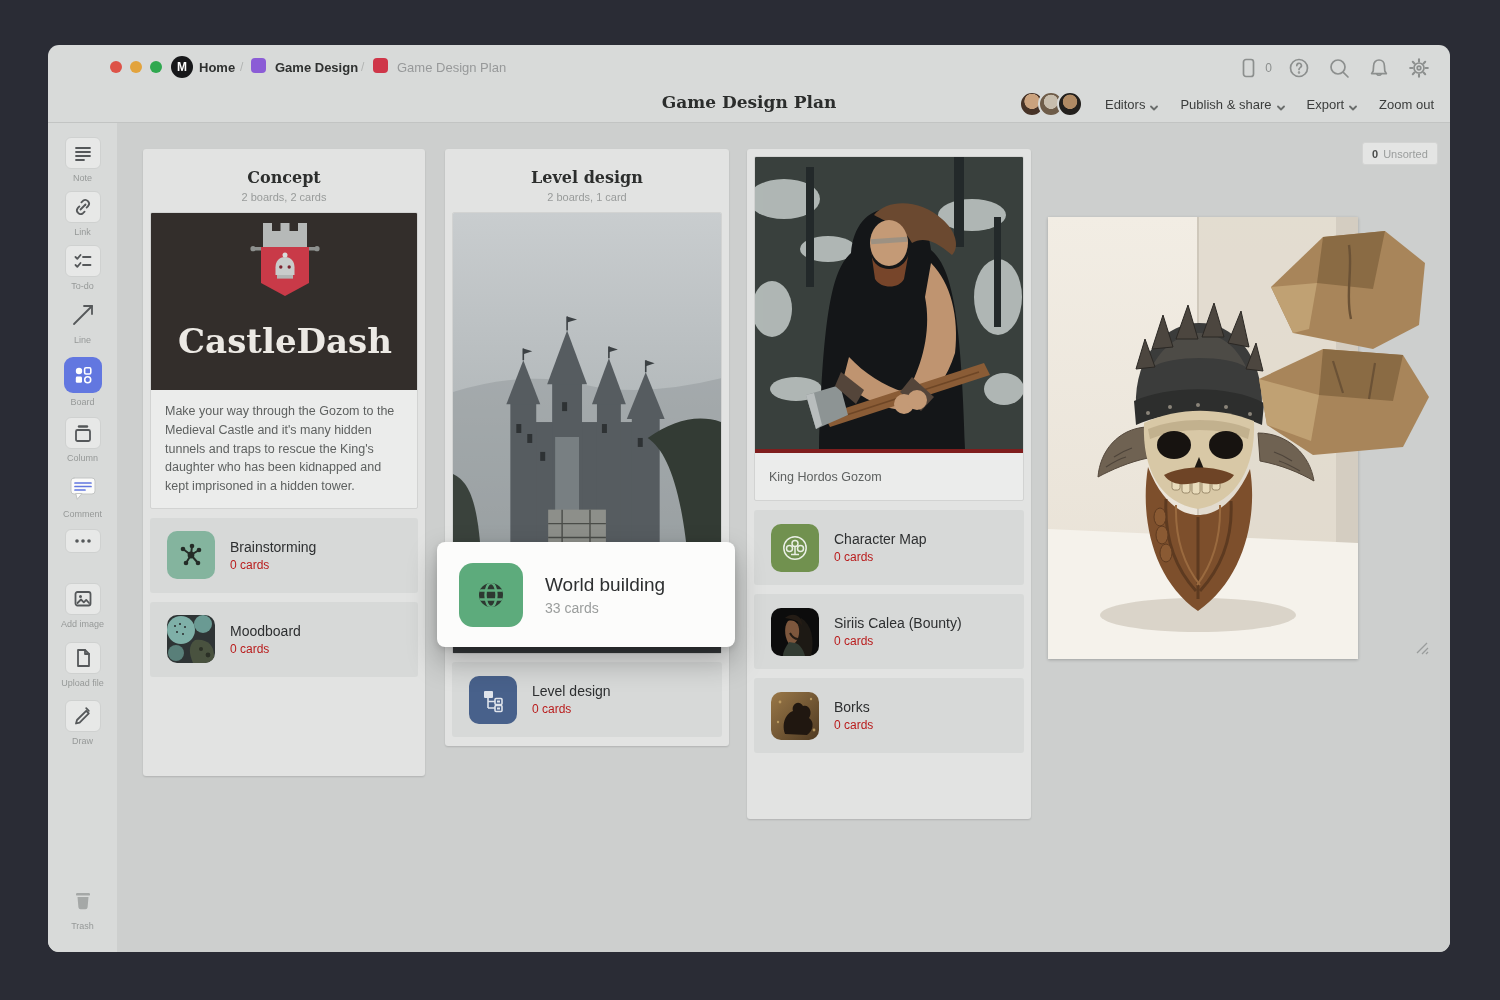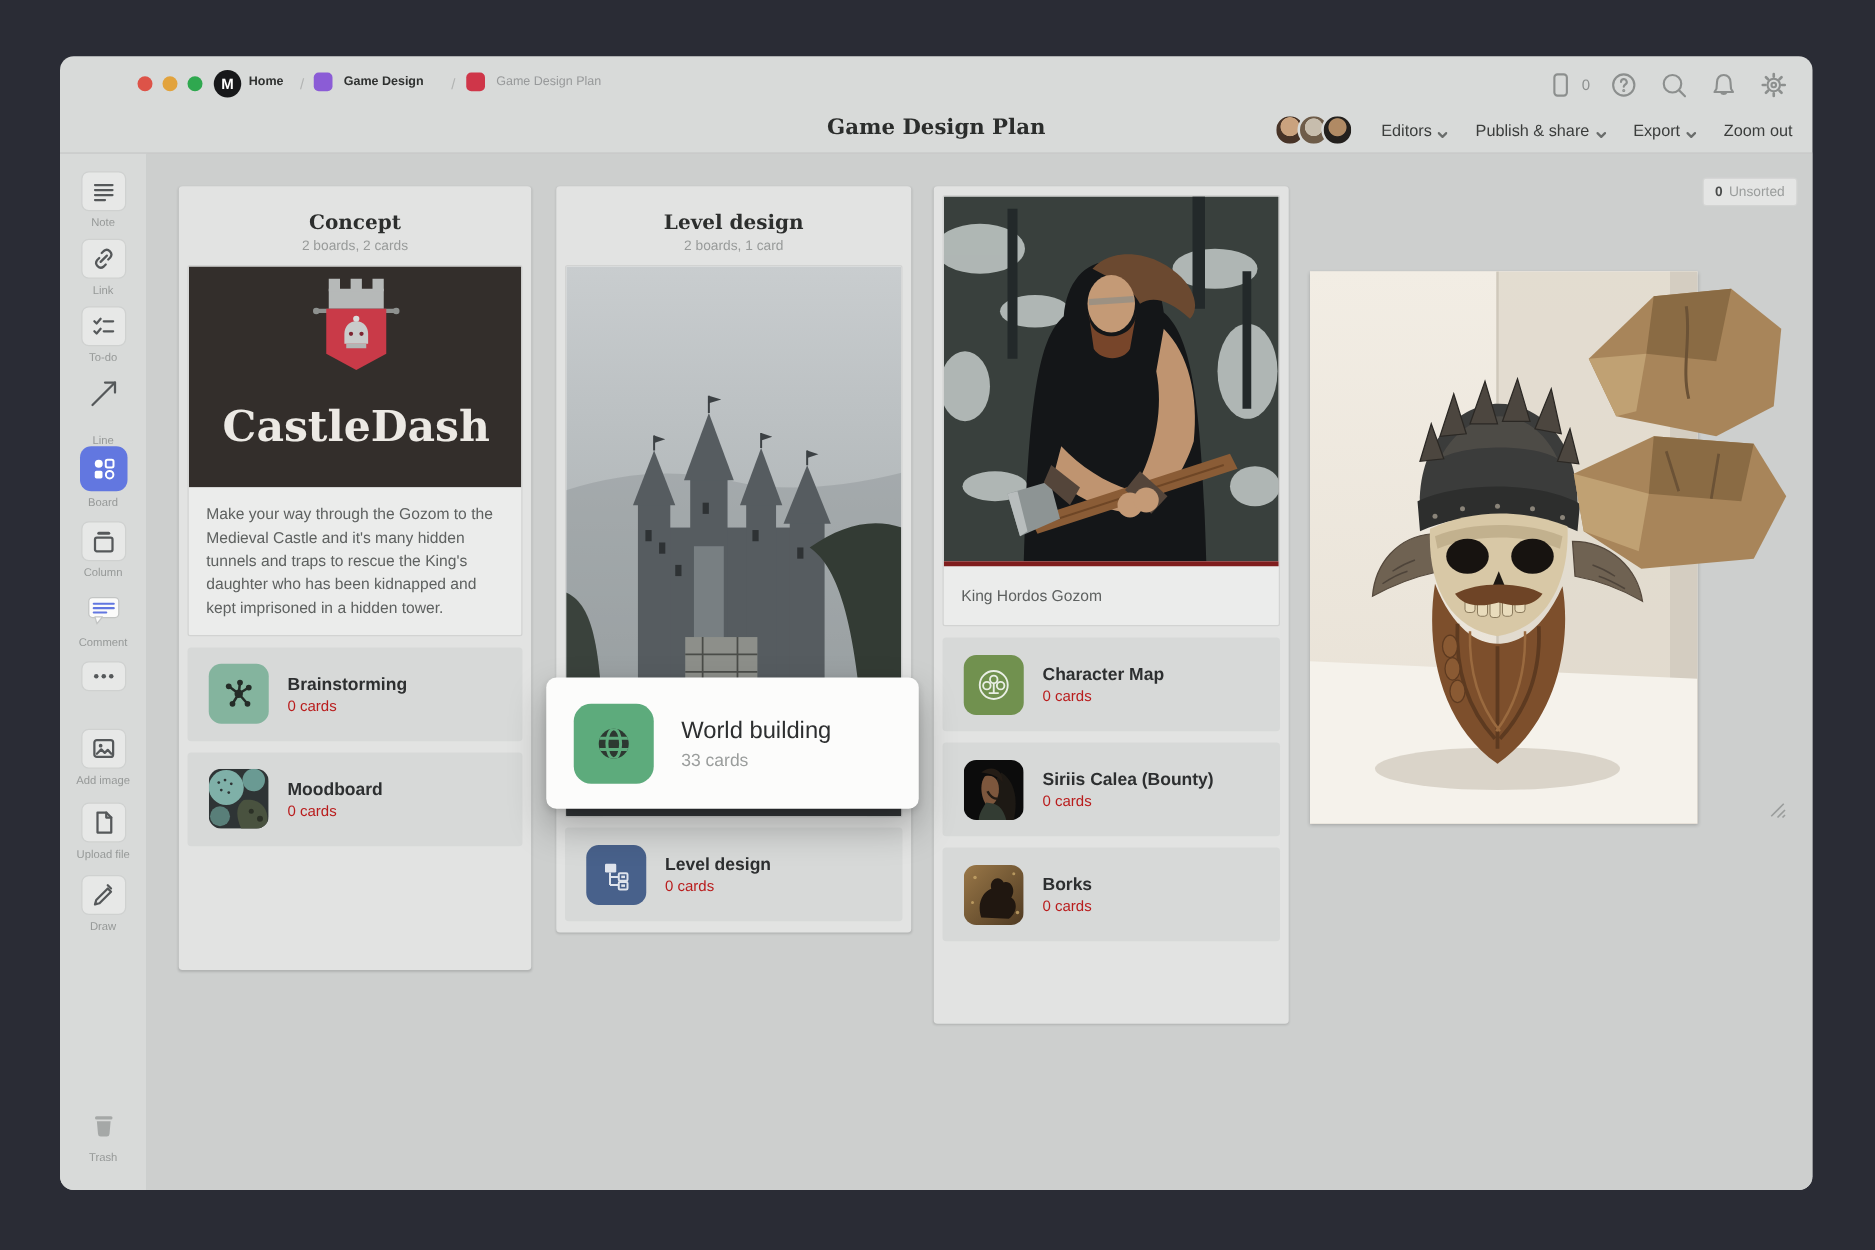--- a/index.html
+++ b/index.html
@@ -15,21 +15,21 @@
   }
   
   .chrome-row{position:absolute;left:0;top:0;width:100%;height:44px;}
   .traffic{position:absolute;top:16px;width:12px;height:12px;border-radius:50%;}
   .t-red{left:62px;background:#dd5348;}
   .t-yellow{left:82px;background:#e2a33d;}
   .t-green{left:102px;background:#2fa84f;}
   .logo-circle{position:absolute;left:123px;top:11px;width:22px;height:22px;border-radius:50%;
     background:#17181a;color:#fff;display:flex;align-items:center;justify-content:center;
     font-size:12px;font-weight:bold;}
-  .crumb{position:absolute;top:15px;font-size:10px;color:#2f3130;font-weight:700;}
+  .crumb{position:absolute;top:15px;font-size:13px;color:#2f3130;font-weight:700;}
   .crumb.gray{color:#97999a;font-weight:400;}
   .crumb-sep{position:absolute;top:15px;font-size:12px;color:#b2b4b3;}
   .crumb-sq{position:absolute;top:13px;width:15px;height:15px;border-radius:4px;}
   .sq-purple{left:203px;background:#8b5cd6;}
   .sq-red{left:325px;background:#cf3649;}
   .topicons{position:absolute;right:18px;top:10px;display:flex;align-items:center;gap:14px;}
   .topicon{width:26px;height:26px;display:flex;align-items:center;justify-content:center;cursor:pointer;}
   .topicon svg{stroke:#8c8f8e;fill:none;stroke-width:1.7;stroke-linecap:round;stroke-linejoin:round;}
   .device-count{font-size:12px;color:#8c8f8e;margin-left:-10px;}
   
@@ -63,21 +63,21 @@
   .col-head{text-align:center;height:56px;padding-top:12px;box-sizing:border-box;}
   .col-title{font-family:"DejaVu Serif","Liberation Serif",serif;font-weight:700;font-size:16px;color:#2c2e2d;}
   .col-sub{font-size:11px;color:#989b9a;margin-top:4px;}
   .imgcard{background:#ebeceb;border:1px solid #d2d3d2;border-radius:2px;box-sizing:border-box;overflow:hidden;}
   .imgcard .pic{display:block;width:100%;overflow:hidden;}
   .note-text{padding:12px 14px;font-size:12.5px;line-height:1.5;color:#5e6160;}
   .caption{height:47px;display:flex;align-items:center;padding:0 14px;font-size:12.5px;color:#5e6160;border-top:4px solid #7f1d1d;}
   .brow{height:75px;border-radius:3px;background:#d7d9d8;display:flex;align-items:center;margin-top:9px;cursor:pointer;}
   .brow .tile{width:48px;height:48px;border-radius:10px;margin-left:17px;flex:none;display:flex;align-items:center;justify-content:center;overflow:hidden;}
   .brow .btxt{margin-left:15px;}
-  .btitle{font-size:14px;color:#2d2f30;font-weight:700;}
+  .btitle{font-size:14px;color:#2d2f30;font-weight:400;}
   .bcount{font-size:12px;color:#b91c1c;margin-top:3px;}
   .todo-card{margin-top:10px;background:#ebeceb;border:1px solid #d6d7d6;border-radius:2px;padding:13px 17px;box-sizing:border-box;height:82px;}
   .todo-title{font-family:"DejaVu Serif","Liberation Serif",serif;font-weight:700;font-size:14.5px;color:#2c2e2d;}
   .todo-item{display:flex;align-items:center;margin-top:10px;gap:10px;}
   .checkbox{width:15px;height:15px;border-radius:3px;background:#b9bcbb;display:flex;align-items:center;justify-content:center;cursor:pointer;flex:none;}
   .checkbox svg{stroke:#fff;stroke-width:2;fill:none;stroke-linecap:round;stroke-linejoin:round;}
   .todo-text{font-size:13px;color:#9da09f;}
   .dragcard{position:absolute;left:320px;top:419px;width:298px;height:105px;background:#fcfcfb;border-radius:8px;
     box-shadow:0 14px 30px rgba(0,0,0,.28),0 2px 6px rgba(0,0,0,.12);display:flex;align-items:center;cursor:grabbing;z-index:5;}
   .dragcard .tile{width:64px;height:64px;border-radius:14px;margin-left:22px;flex:none;display:flex;align-items:center;justify-content:center;}
@@ -209,21 +209,21 @@
       <div class="tool-tile">
           <svg width="24" height="24" viewBox="0 0 24 24">
             <path d="M4.5 8l1.8 1.8L9.5 6"></path>
             <path d="M12 8h7.5"></path>
             <path d="M4.5 16l1.8 1.8L9.5 14"></path>
             <path d="M12 16h7.5"></path>
           </svg>
         </div>
       <div class="tool-label">To-do</div>
     </div>
-    <div class="tool" style="top:176px;gap:12px;">
+    <div class="tool" style="top:176px;">
       <div class="tool-tile naked">
           <svg width="28" height="28" viewBox="0 0 28 28">
             <path d="M5 23L23 5"></path>
             <path d="M15 5h8v8"></path>
           </svg>
         </div>
       <div class="tool-label">Line</div>
     </div>
     <div class="tool" style="top:234px;justify-content:flex-end;">
       <div class="tool-tile blue">

